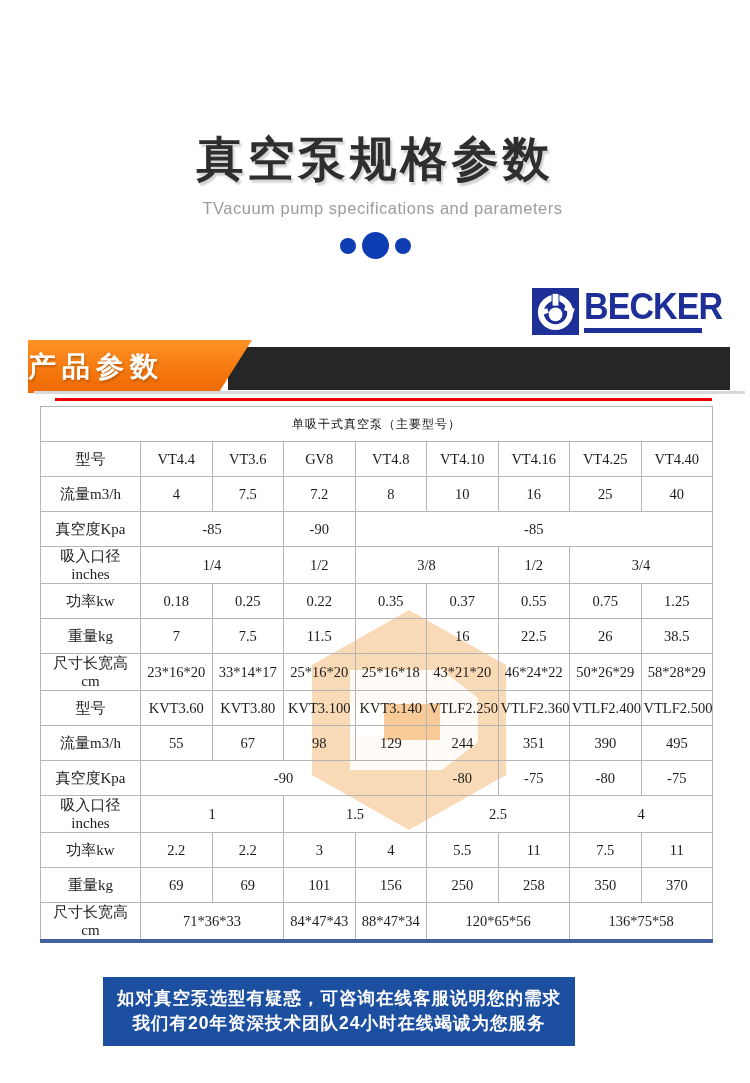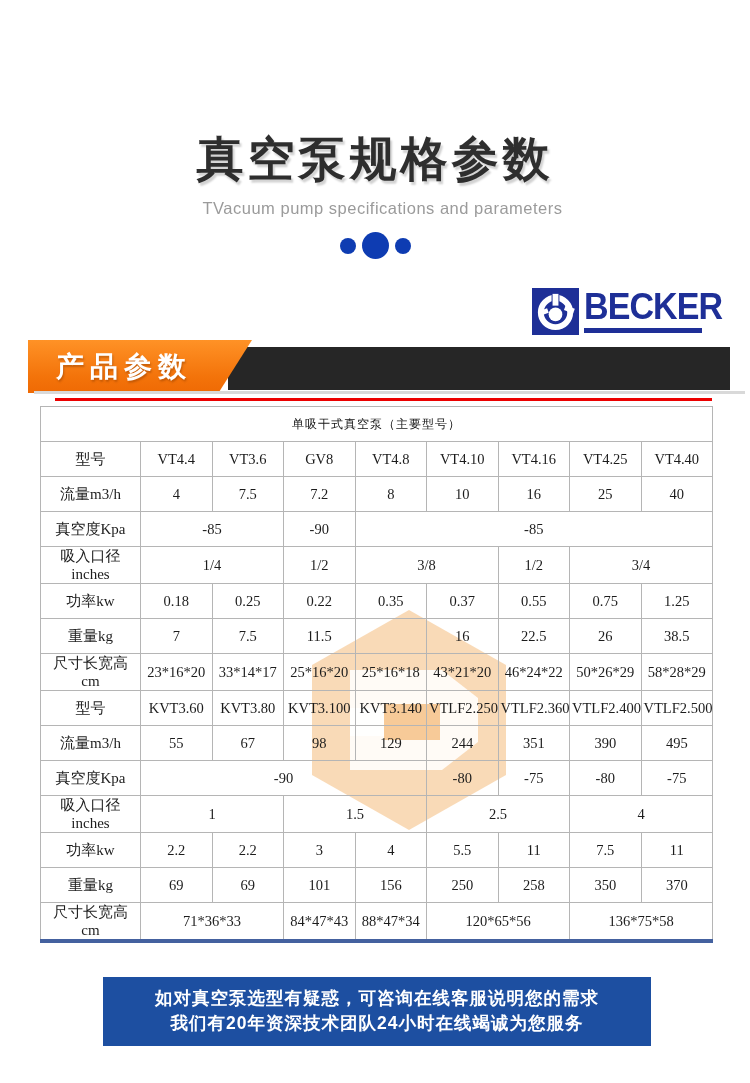--- a/index.html
+++ b/index.html
@@ -35,21 +35,21 @@
   .becker-underline{display:block;width:118px;height:5px;background:#1e2f97;margin-top:2px;}
   
   .dark-bar{position:absolute;top:347px;left:228px;width:502px;height:43px;background:#262626;}
   .orange-tag{
     position:absolute;top:340px;left:28px;width:224px;height:53px;
     background:linear-gradient(180deg,#ff9226 0%,#f3730a 70%,#ef6a04 100%);
     clip-path:polygon(0 0,100% 0,85% 100%,0 100%);
     display:flex;align-items:center;
   }
   .orange-tag span{
-    color:#ffffff;font-weight:900;font-size:28px;letter-spacing:6px;padding-left:28px;
+    color:#ffffff;font-weight:900;font-size:28px;letter-spacing:6px;
     text-shadow:1px 2px 2px rgba(140,60,0,0.45);
   }
   .strip-shadow{position:absolute;top:391px;left:34px;width:711px;height:3px;background:#d9d9d9;}
   .red-line{position:absolute;top:398px;left:55px;width:657px;height:3px;background:#ec0000;}
   
   .table-wrap{position:absolute;top:406px;left:40px;width:672px;}
   .watermark{position:absolute;left:250px;top:204px;width:238px;height:220px;z-index:0;pointer-events:none;}
   table.spec{
     position:relative;z-index:1;
     width:672px;border-collapse:collapse;table-layout:fixed;
@@ -66,21 +66,21 @@
     background:#fa0200;color:#141414;font-weight:bold;font-size:12px;
     text-align:left;padding-left:9px;height:30px;letter-spacing:1px;
     border:1px solid #d40000;
   }
   th.rowlabel{
     font-weight:bold;white-space:pre-line;line-height:1.2;font-size:15px;
   }
   td.bold{font-weight:bold;}
   
   .footer-box{
-    position:absolute;top:977px;left:103px;width:548px;
+    position:absolute;top:977px;left:103px;width:472px;
     background:#1d4fa1;color:#ffffff;text-align:center;
     padding:9px 0 10px 0;font-size:17.5px;font-weight:bold;line-height:25px;
     letter-spacing:1px;
   }
 </style>
 </head>
 <body>
 
 <div class="page">
 

